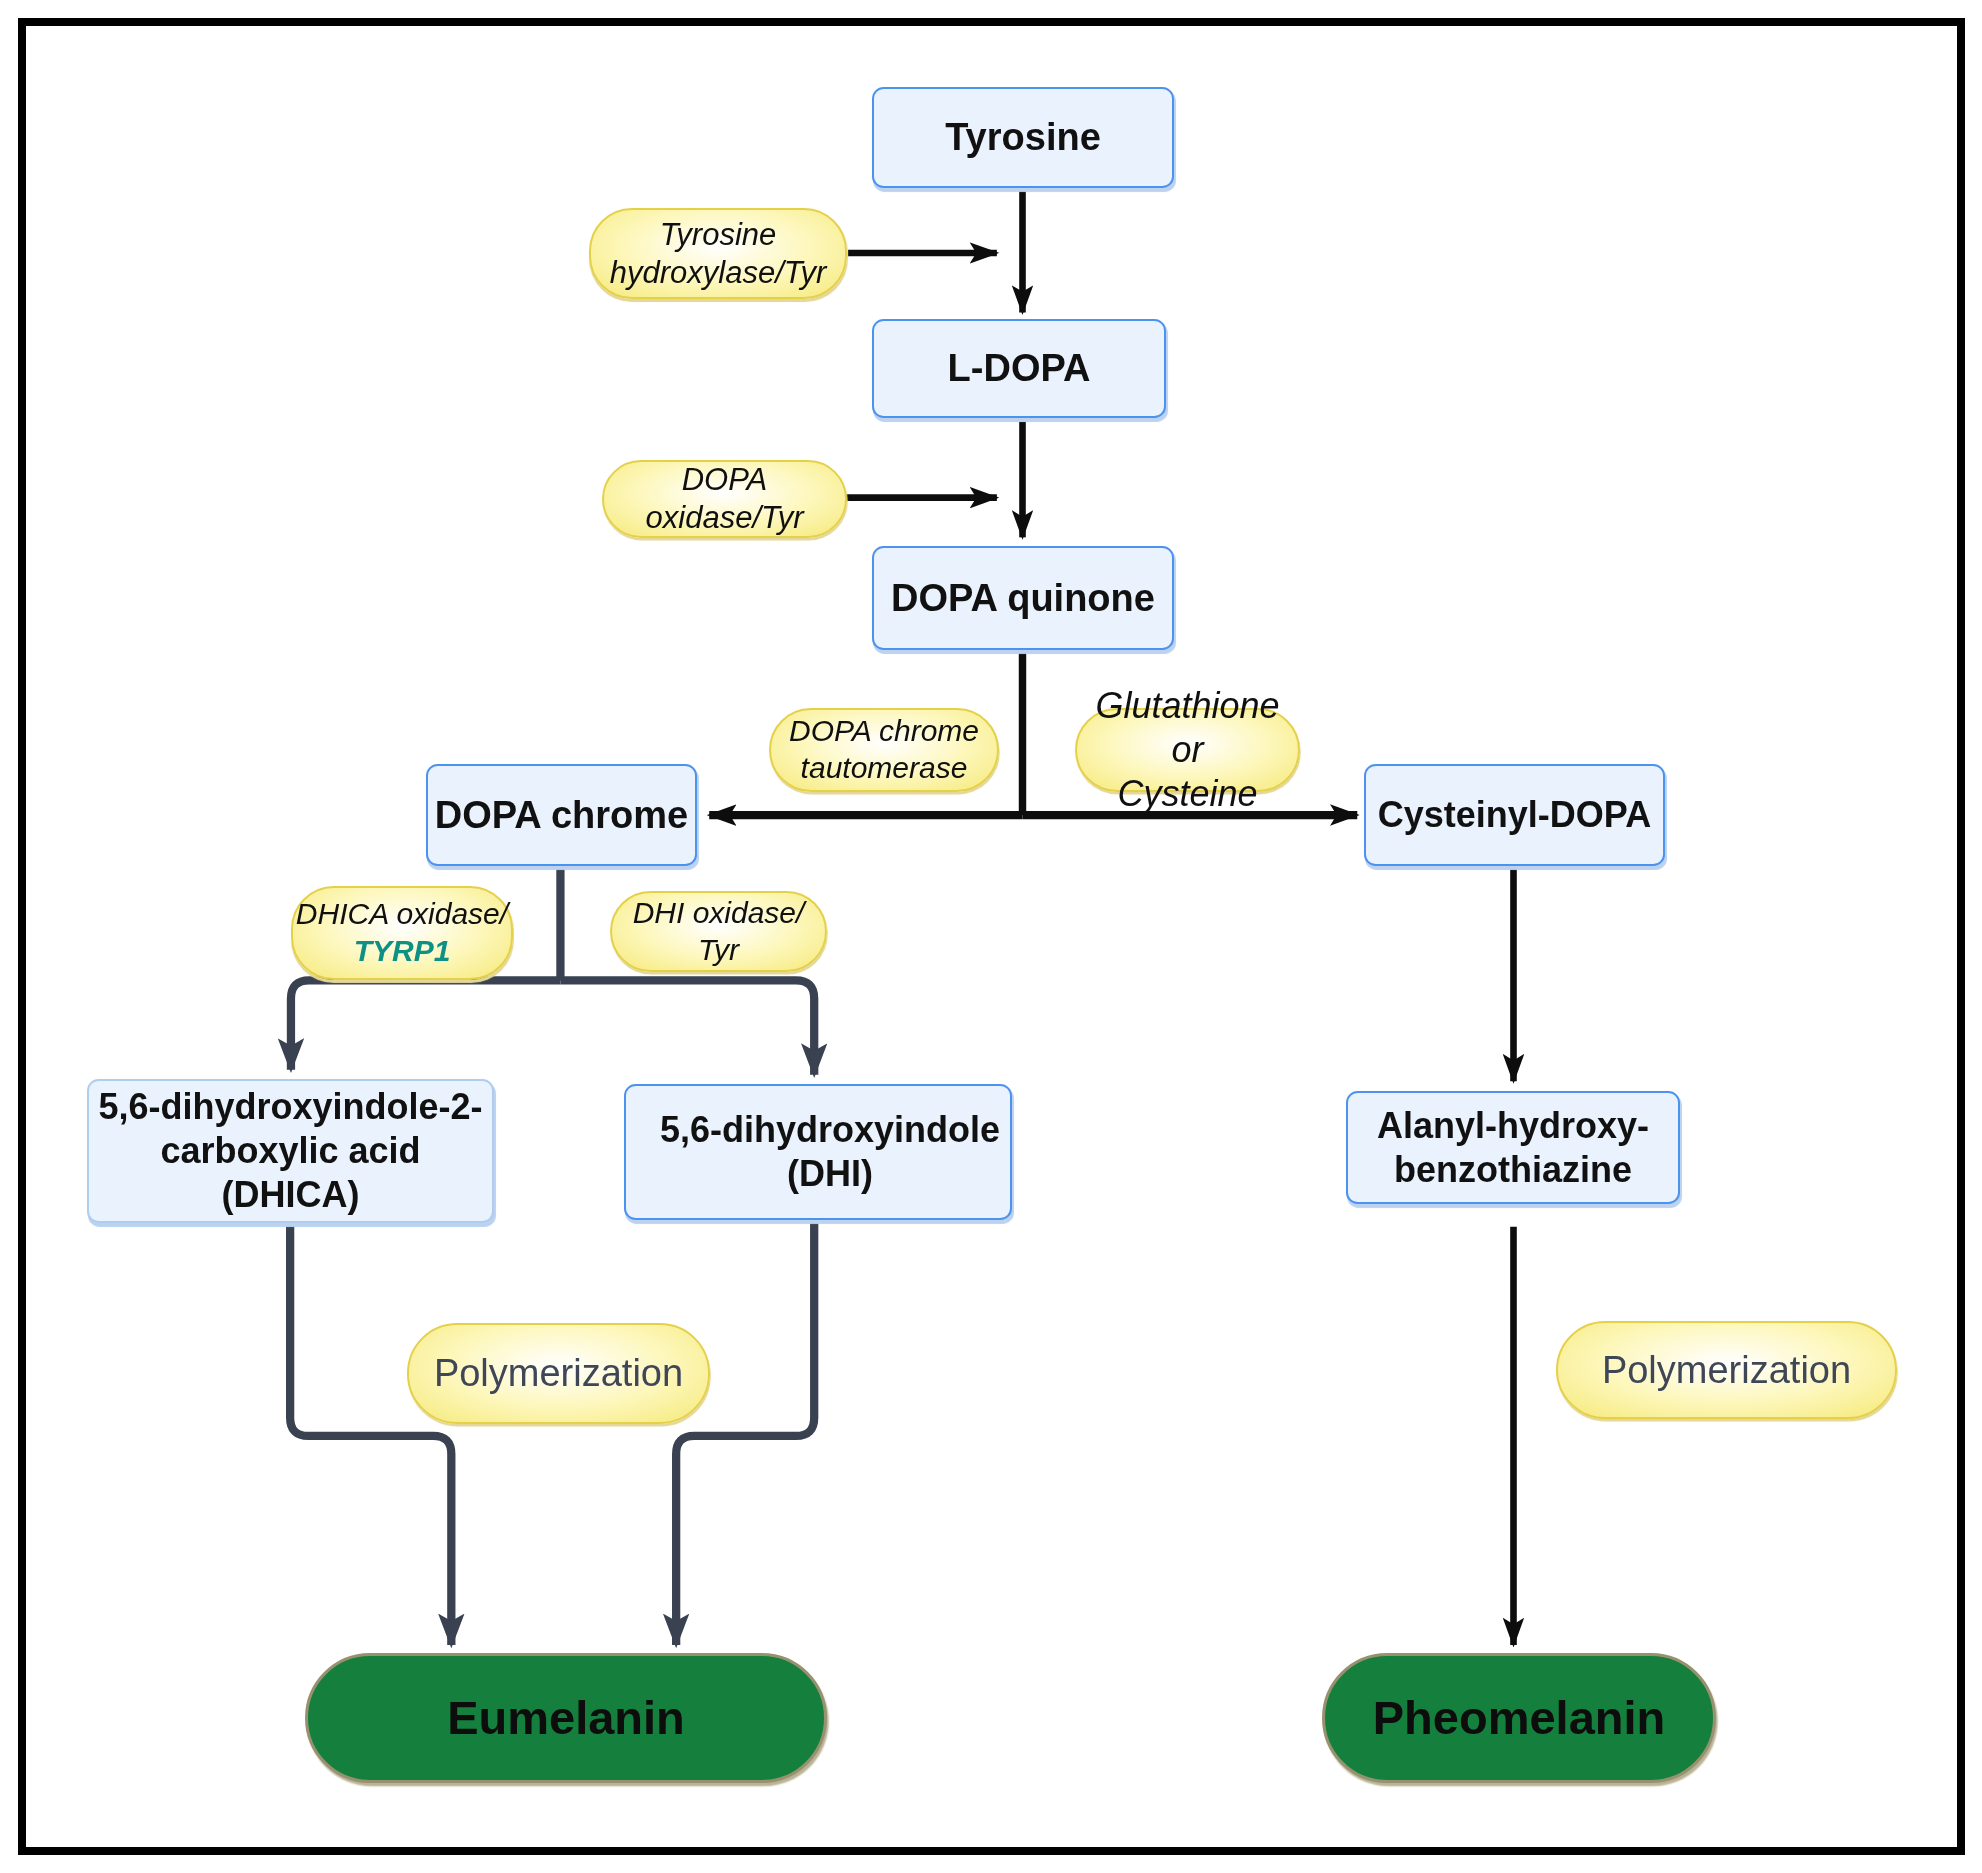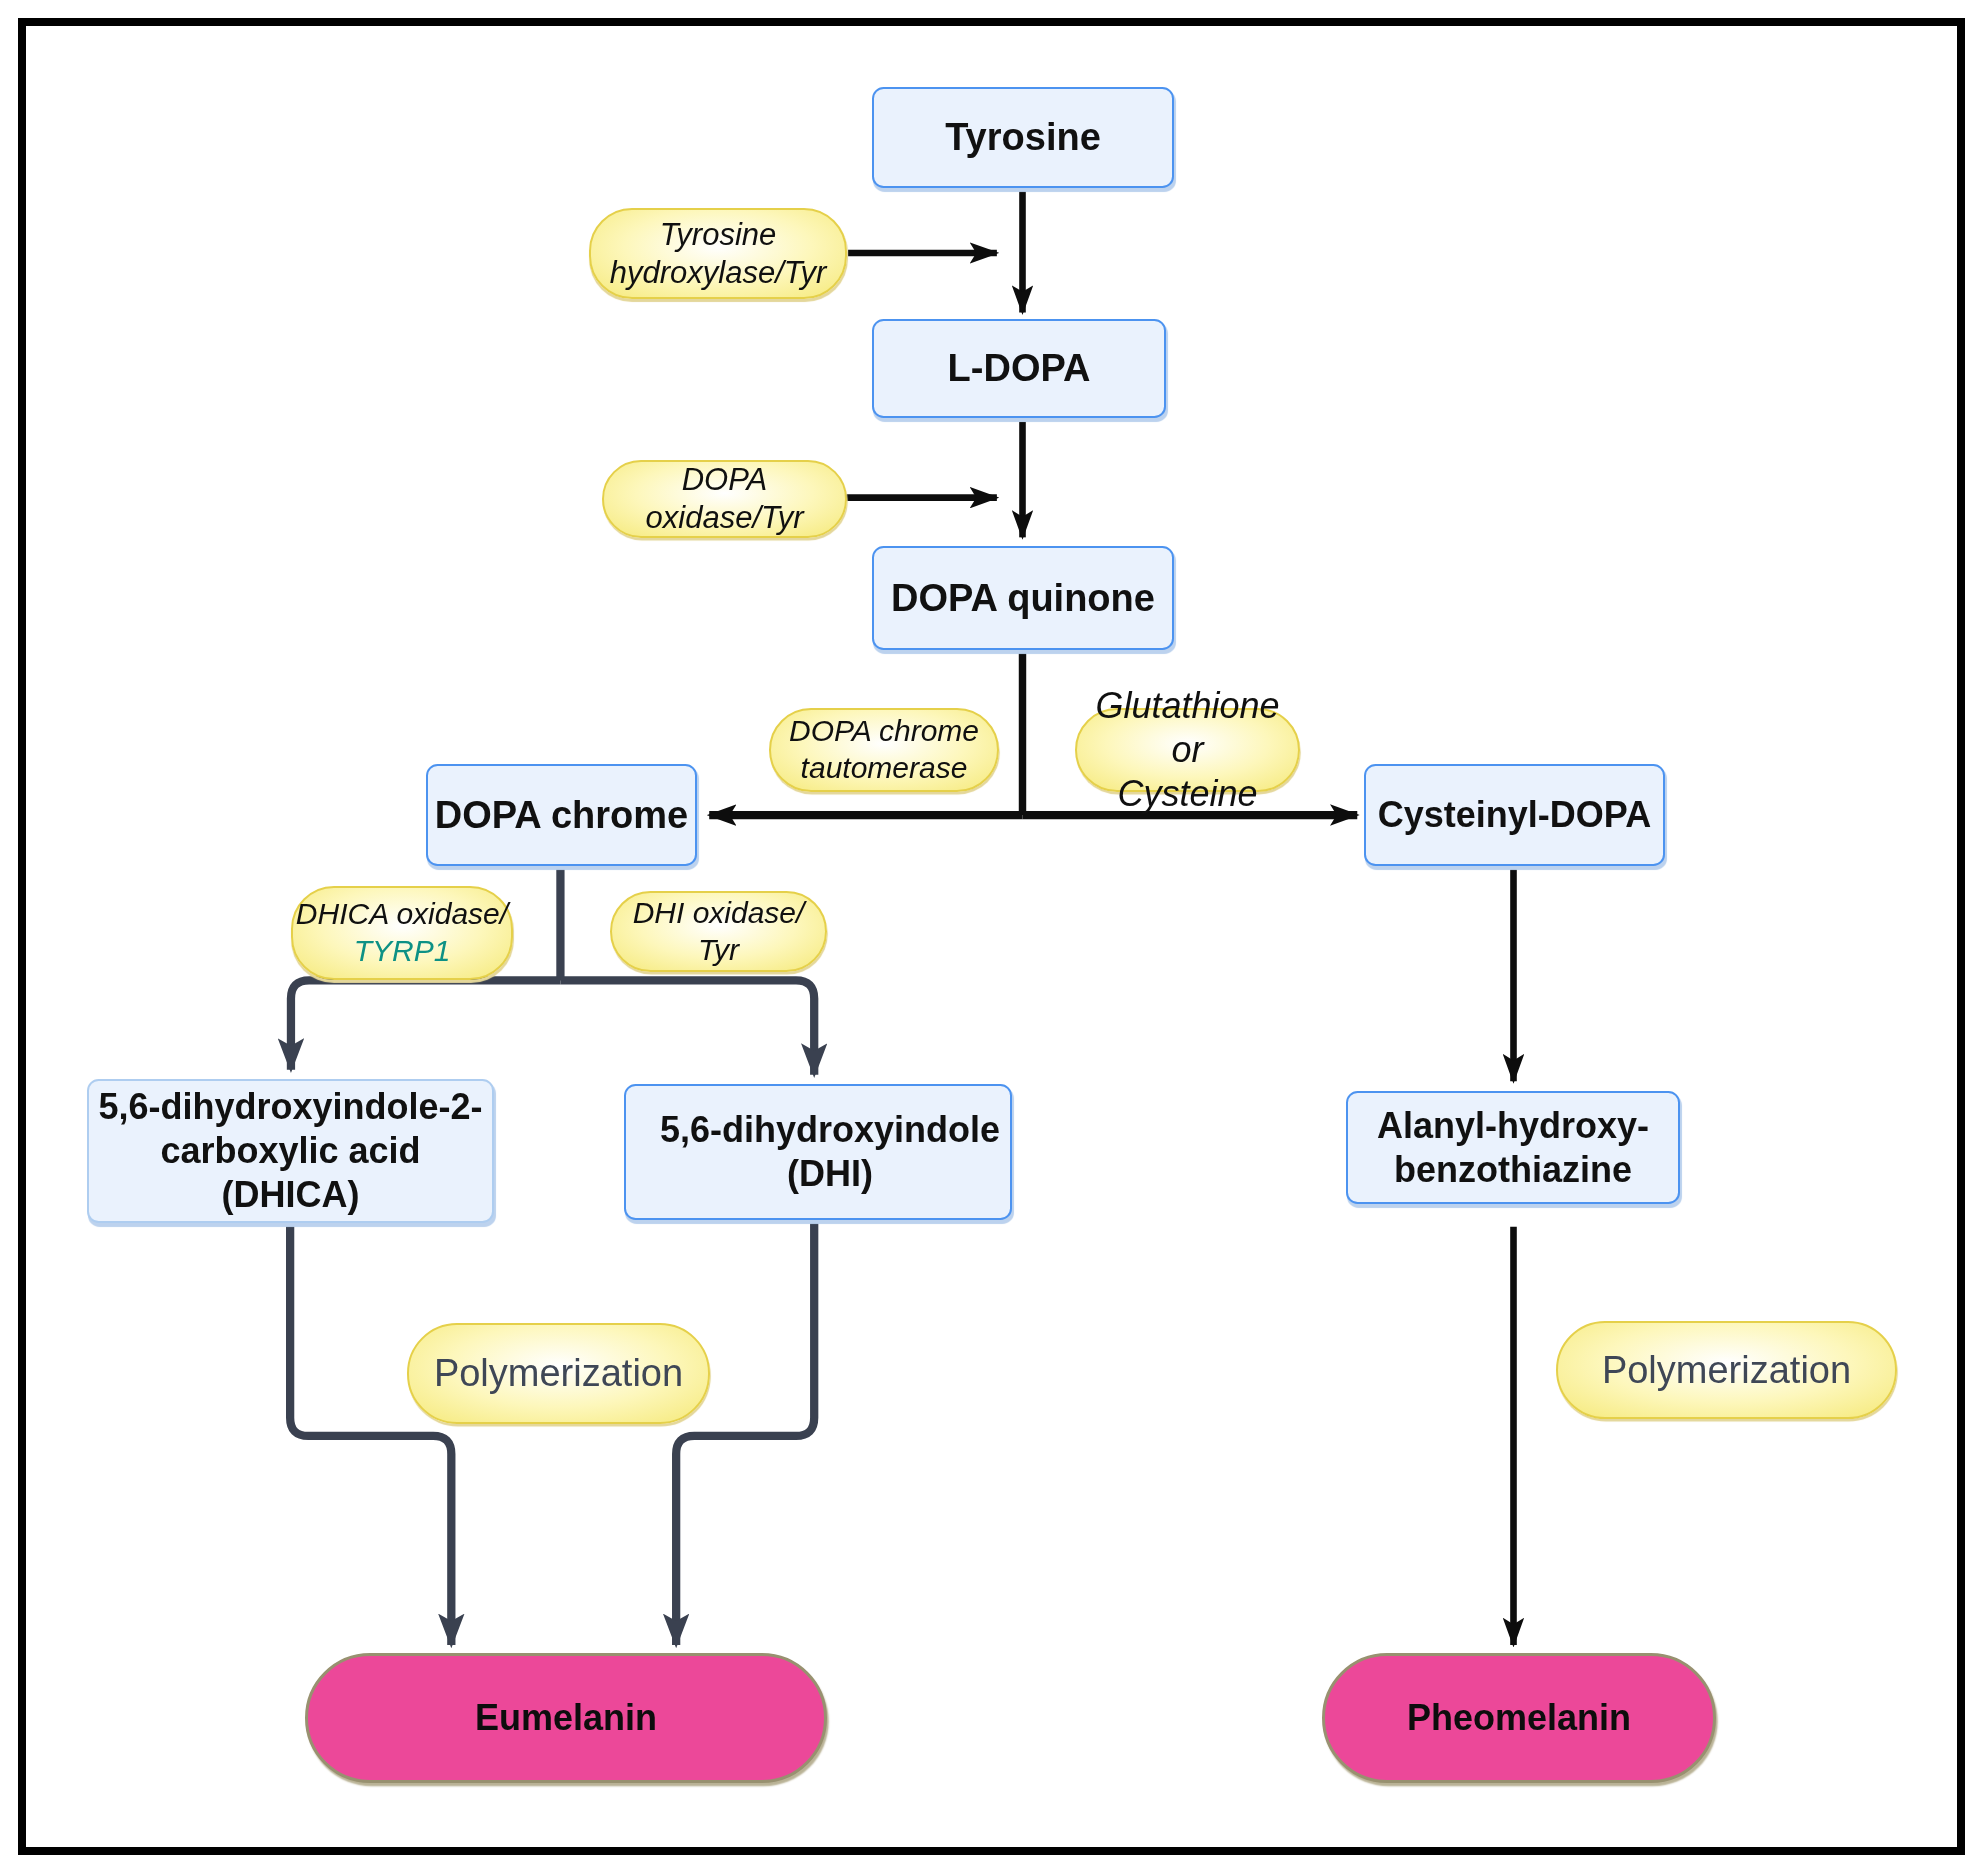--- a/index.html
+++ b/index.html
@@ -13,25 +13,25 @@
         align-items:center;justify-content:center;text-align:center;line-height:1.22;}
 
   .box{background:#eaf2fd;border:2.5px solid #4c93f0;border-radius:11.6px;
        box-shadow:1.7px 3.3px 0.8px #bcd2ee;color:#111;font-weight:bold;font-size:38px;}
   .box.small{font-size:36px;}
   .box.lightborder{border-color:#aecdf0;}
 
   .pill{background:radial-gradient(ellipse at 50% 42%, #ffffff 0%, #fdf7bb 52%, #f5e979 100%);
         border:2.5px solid #e5d04a;border-radius:43px;color:#101010;
         font-style:italic;font-size:31px;box-shadow:0.8px 2.5px 0.8px #e4d79a;}
-  .pill .green{color:#0d9185;font-weight:normal;}
+  .pill .green{color:#0d9185;font-weight:bold;}
   .pill.poly{font-style:normal;color:#3f4756;font-size:38px;border-radius:50px;}
 
-  .product{background:#ec4899;border:3.3px solid #989170;border-radius:826px;
-           color:#0d0d0d;font-weight:bold;font-size:36px;box-shadow:1.7px 3.3px 1.7px #b9b295;}
+  .product{background:#15803d;border:3.3px solid #989170;border-radius:826px;
+           color:#0d0d0d;font-weight:bold;font-size:47px;box-shadow:1.7px 3.3px 1.7px #b9b295;}
 </style>
 </head>
 <body>
 
 <div id="canvas">
 
   <div id="frame"></div>
 
   <svg id="wires" viewBox="0 0 2399 2267">
     <defs>

